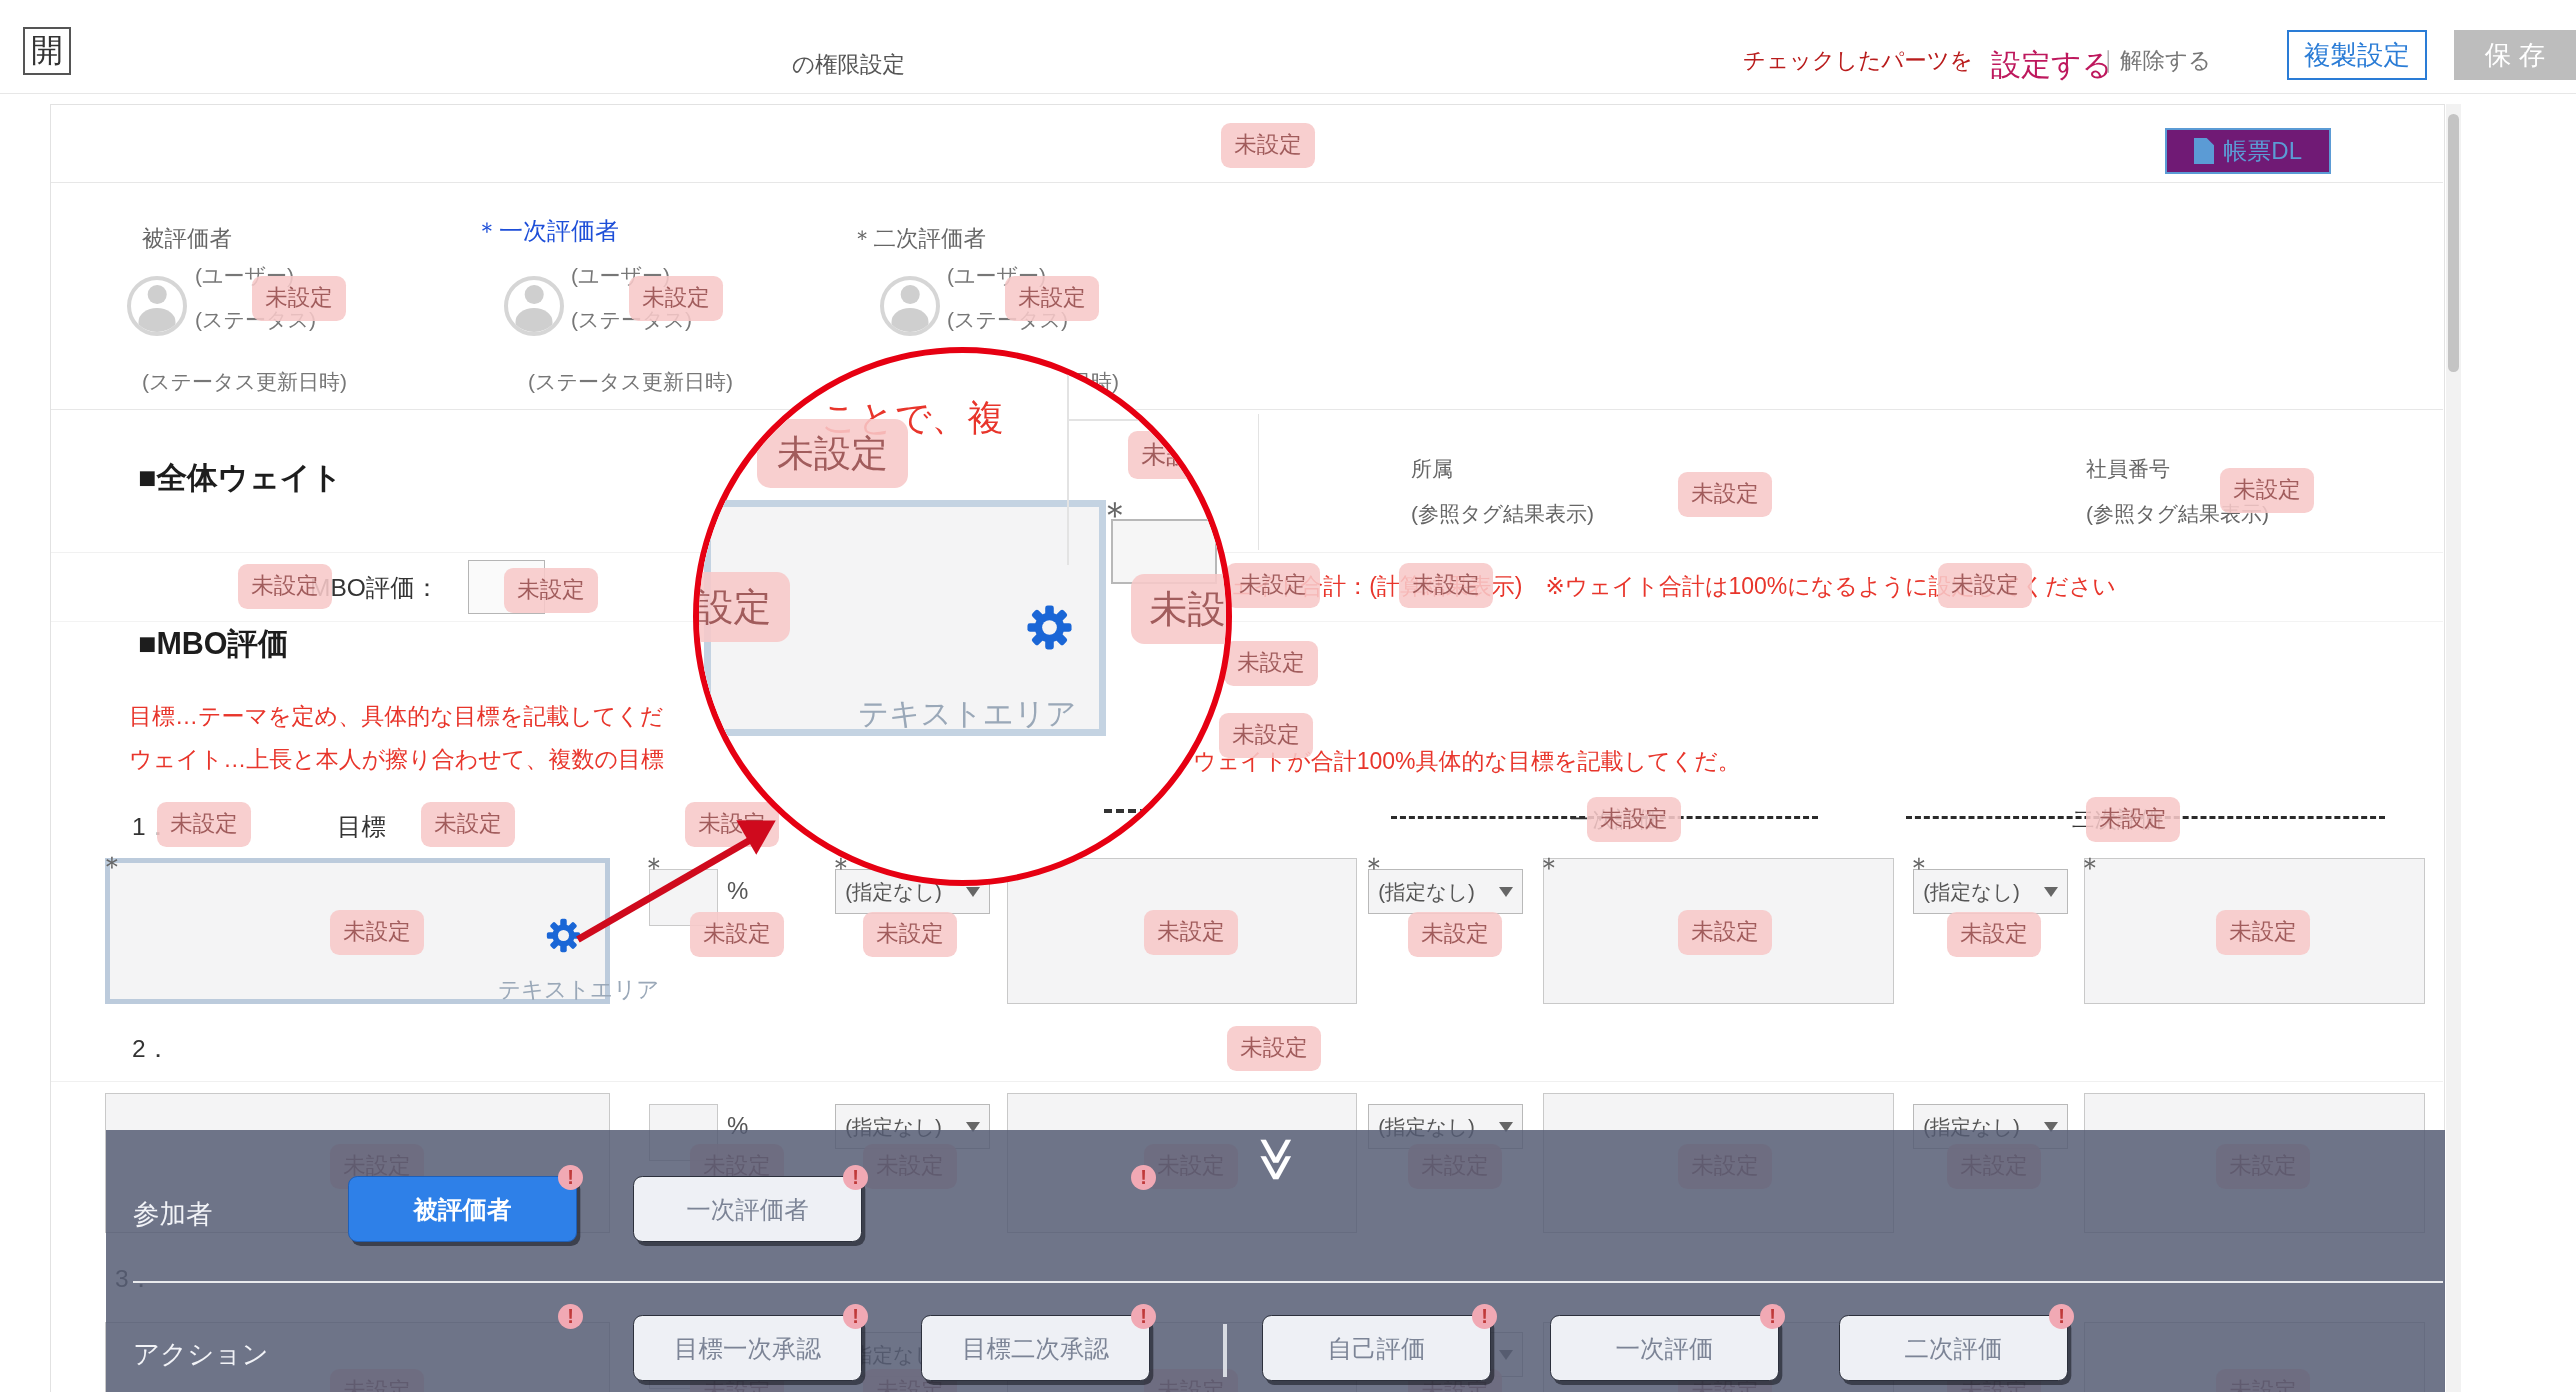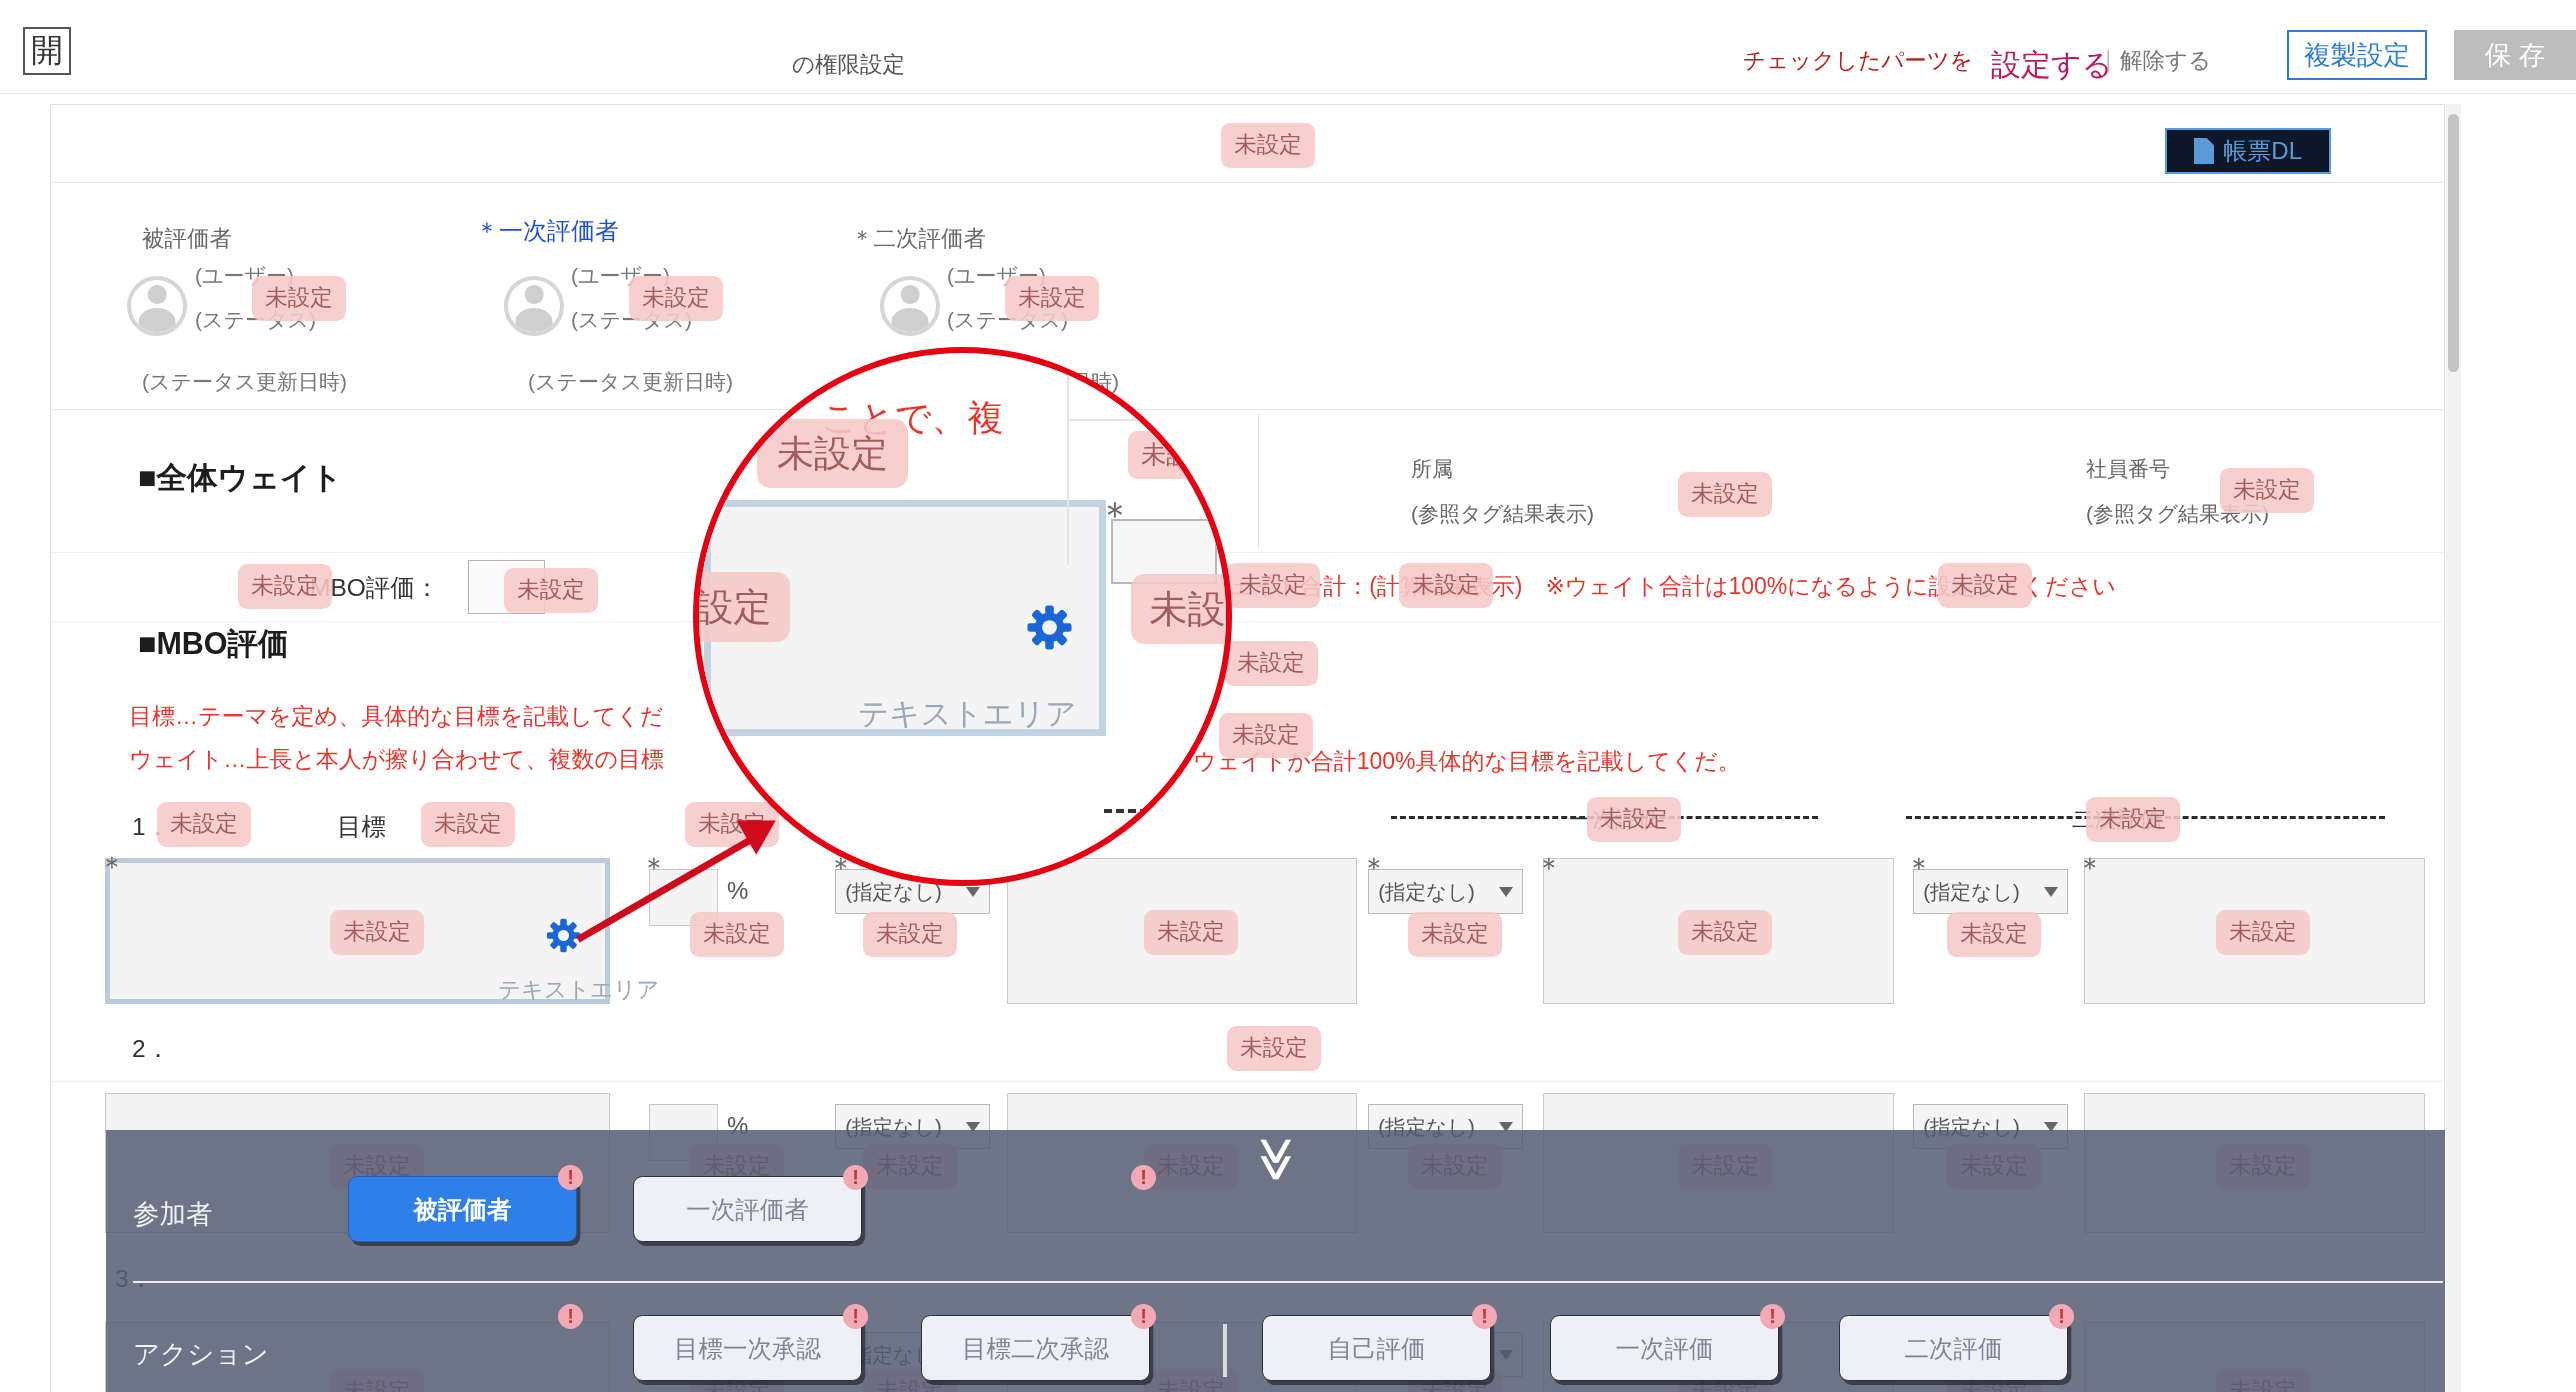--- a/index.html
+++ b/index.html
@@ -23,21 +23,21 @@
   .avatar{position:absolute;width:52px;height:52px;border-radius:50%;background:#fff;
           border:4px solid #d6d6d6;overflow:hidden;z-index:2}
   .avatar::before{content:"";position:absolute;left:50%;top:5.3px;transform:translateX(-50%);
           width:18.6px;height:18.6px;border-radius:50%;background:#cfcfcf}
   .avatar::after{content:"";position:absolute;left:50%;top:28px;transform:translateX(-50%);
           width:37px;height:28px;border-radius:50% 50% 0 0;background:#cfcfcf}
   .btn-outline-blue{position:absolute;background:#fff;border:2px solid #2a7cd6;color:#2a7cd6;
           display:flex;align-items:center;justify-content:center;font-size:26.5px;box-sizing:border-box;z-index:9}
   .btn-gray{position:absolute;background:#bdbdbd;color:#fff;display:flex;align-items:center;
           justify-content:center;font-size:26.5px;z-index:9}
-  .report-btn{position:absolute;background:#0f172a;border:2px solid #5b9bd5;color:#5b9bd5;display:flex;
+  .report-btn{position:absolute;background:#701a75;border:2px solid #5b9bd5;color:#5b9bd5;display:flex;
           align-items:center;justify-content:center;font-size:24px;box-sizing:border-box;z-index:9}
   .docicon{width:20px;height:26.5px;background:#5b9bd5;clip-path:polygon(0 0,62% 0,100% 28%,100% 100%,0 100%);
           margin-right:9.3px}
   .panel{position:absolute;left:106px;top:1130px;width:2339px;height:262px;
          background:rgba(84,90,114,.84);z-index:30}
   .pbtn{position:absolute;width:229px;height:66px;border-radius:9.3px;background:#eef0f5;
         border:1.3px solid #2c303c;box-shadow:3.3px 4px 0 rgba(18,20,28,.55);color:#7c8496;font-size:24.5px;
         display:flex;align-items:center;justify-content:center;z-index:32;box-sizing:border-box}
   .pbtn.active{background:#2e80e8;border-color:#1e5fb8;color:#fff;font-weight:700}
   .alertb{position:absolute;width:25px;height:25px;border-radius:50%;background:#f1a9b4;color:#c03a3a;

